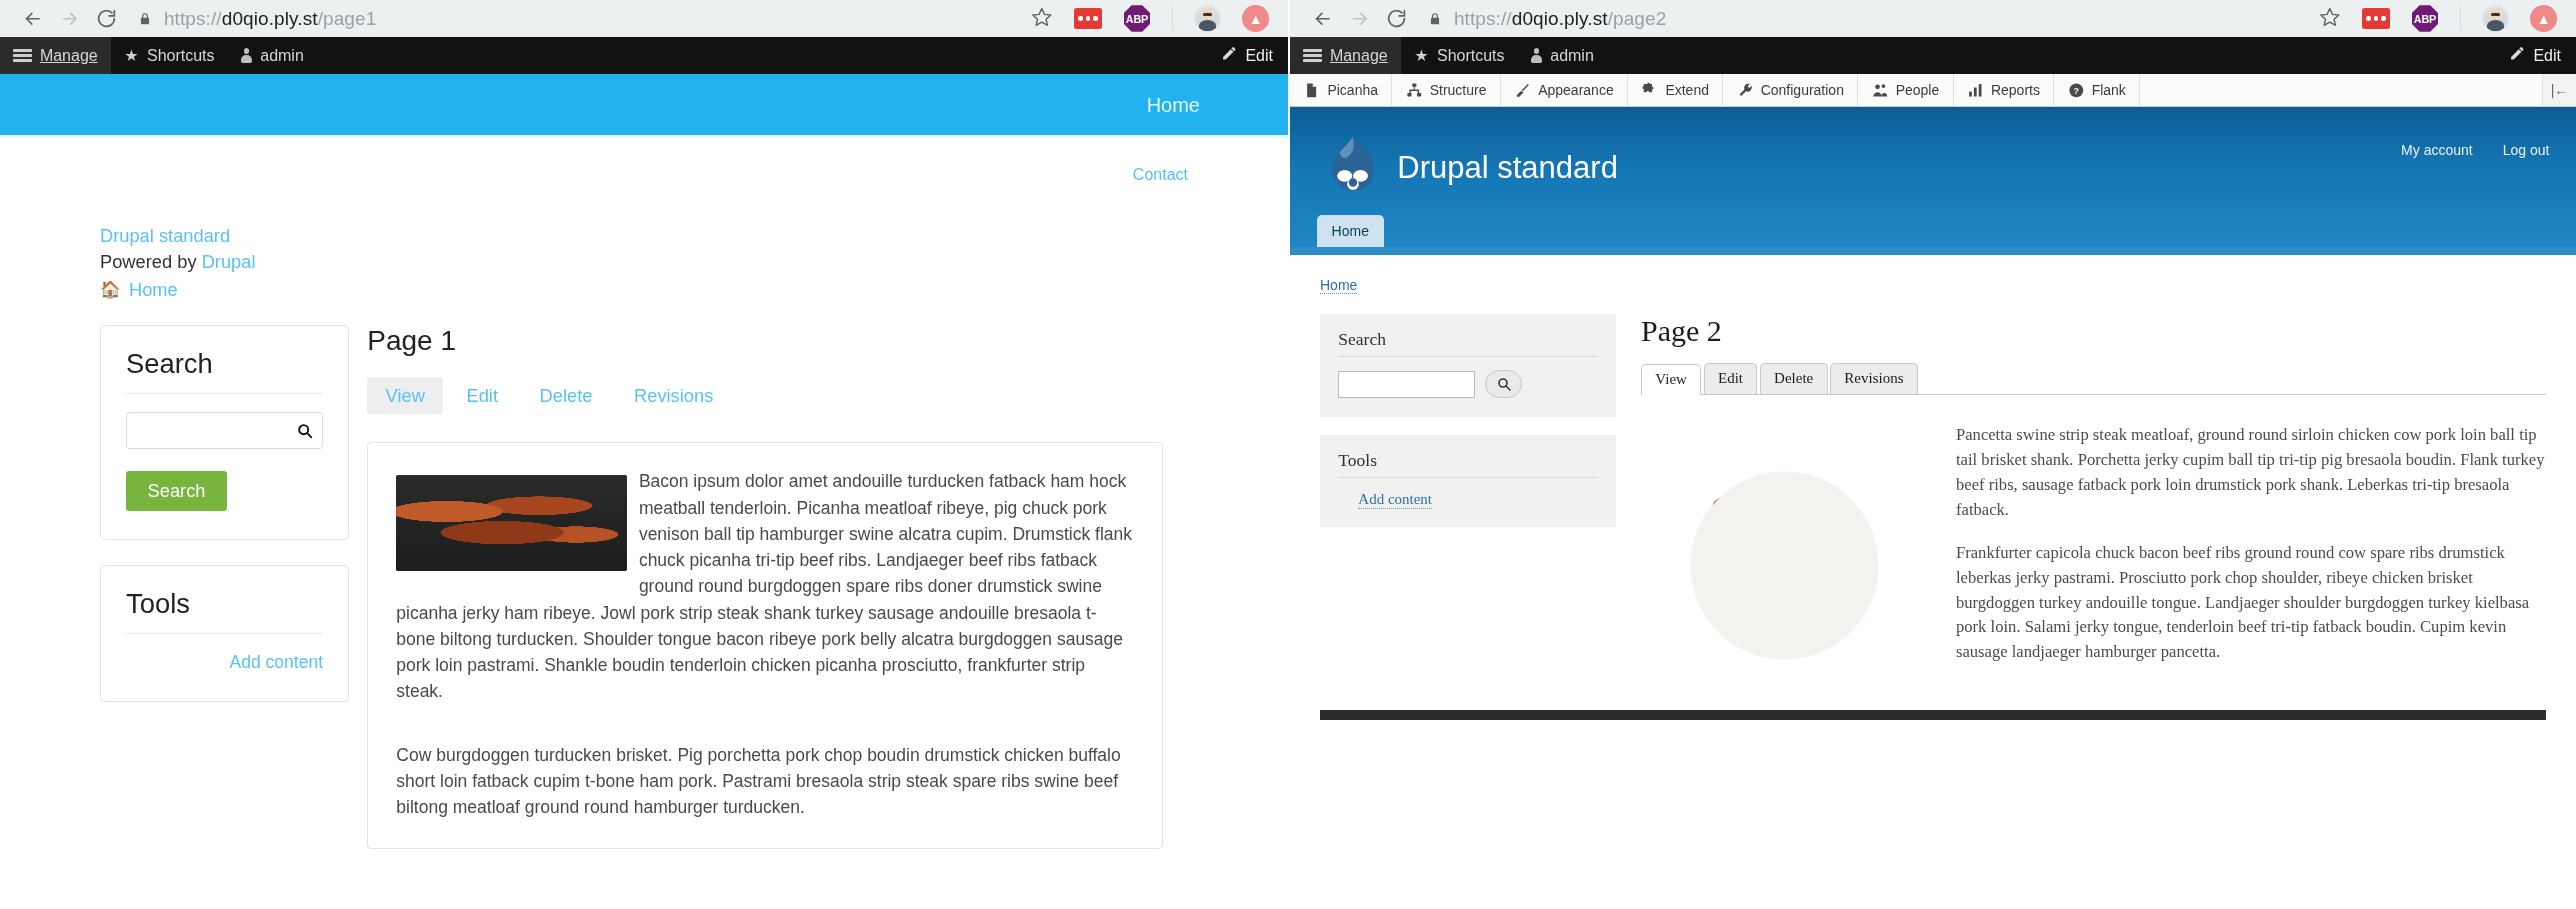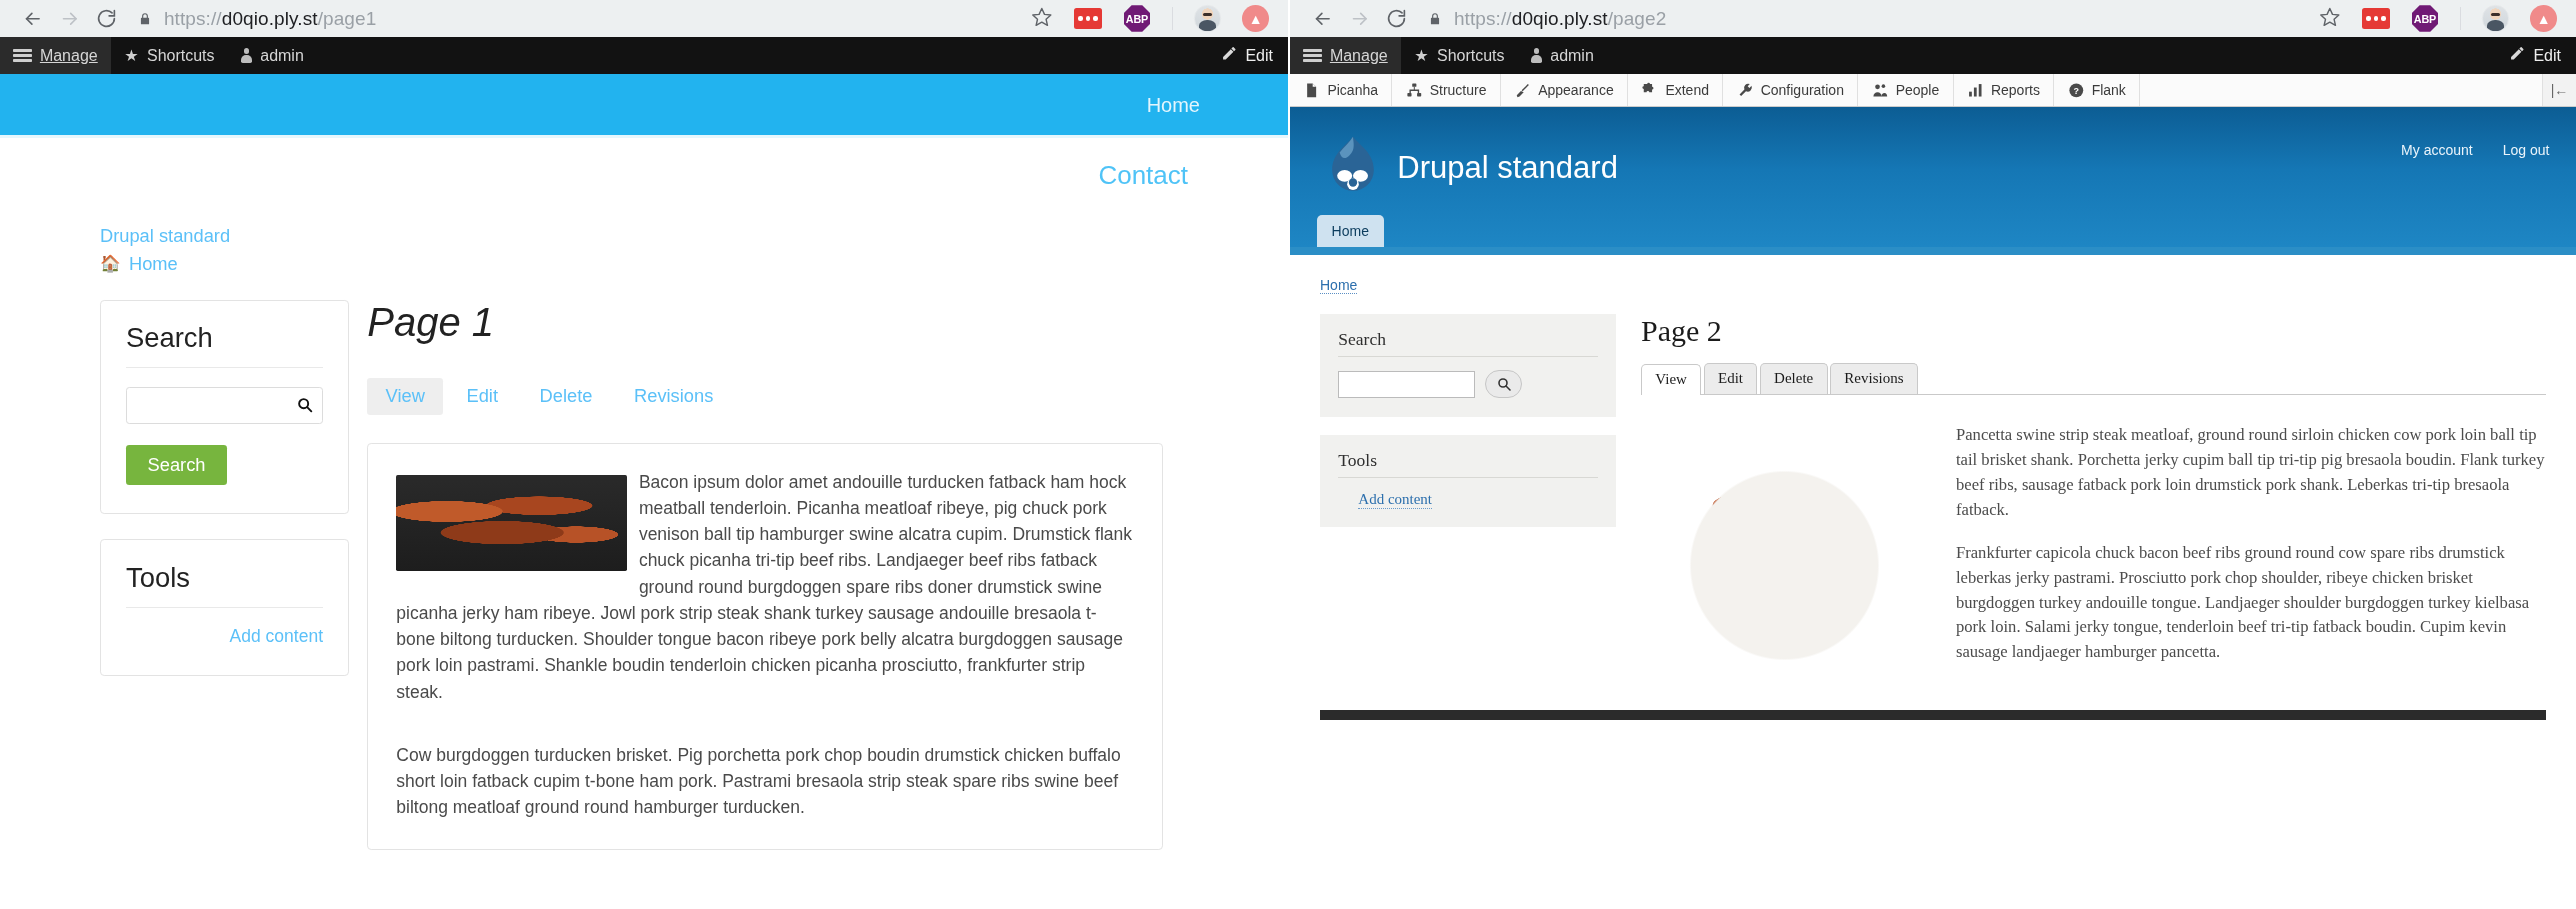--- a/index.html
+++ b/index.html
@@ -102,21 +102,21 @@
   
   .l-hero { background:#22b3ef; height:61px; position:relative; }
   .l-hero .l-home {
     position:absolute; right:88px; top:50%; transform:translateY(-50%);
     color:#e3f5fd; font-size:20px;
   }
   .l-underline { height:3.3px; background:#e6f7fd; }
   .l-contact-row { height:73px; position:relative; }
   .l-contact {
     position:absolute; right:100px; top:50%; transform:translateY(-50%);
-    color:#4fc3f7; font-size:26px;
+    color:#4fc3f7; font-size:16px;
   }
   .l-meta { padding: 11.6px 0 0 100px; font-size:18.3px; color:#333; line-height:1.42; }
   .l-meta a { color:#5bc0f8; text-decoration:none; }
   .l-crumb { display:flex; align-items:center; gap:8.3px; margin-top:1.7px; }
   .home-glyph { font-size:16.6px; color:#111; }
 
   .l-body { display:flex; padding: 23px 0 0 0; }
   .l-side { width: 349px; padding-left: 100px; flex:none; }
   .l-panel {
     border:0.8px solid #e3e3e3; border-radius:4.2px; background:#fff; padding: 21.6px 25px 28px 25px;
@@ -132,21 +132,21 @@
   }
   .l-search-mag { position:absolute; right:9.1px; top:9.1px; color:#111; }
   .l-search-btn {
     margin-top: 21.6px; background:#77b53e; color:#fff; border:none; border-radius:3.3px;
     padding: 9.1px 21.6px; font-size:18.3px; font-family:"Liberation Sans",sans-serif;
     cursor:pointer;
   }
   .l-tools-link { display:block; text-align:right; color:#5bc0f8; font-size:17.5px; text-decoration:none; }
 
   .l-main { flex:1; padding-left: 18.3px; padding-right: 125px; }
-  .l-title { font-size:40px; font-weight:400; color:#222; margin-bottom: 33px; font-style: italic; }
+  .l-title { font-size:28px; font-weight:400; color:#222; margin-bottom: 20px; }
   .l-tabs { display:flex; gap:5px; margin-bottom: 28px; }
   .l-tab { padding: 7.5px 18.3px; font-size:18.3px; color:#5bc0f8; border-radius:3.3px; }
   .l-tab.active { background:#eeeeee; }
   .l-article {
     border:0.8px solid #e3e3e3; border-radius:4.2px; padding: 25px 28px 28px 28px; background:#fff;
   }
   .l-art-inner { display:flow-root; }
   .bacon-img-l {
     float:left; width:231px; height:96px; margin: 6.6px 11.6px 8.3px 0; border-radius:1.7px;
     background:
@@ -307,20 +307,21 @@
       <a class="l-home">Home</a>
     </div>
     <div class="l-underline"></div>
 
     <div class="l-contact-row">
       <a class="l-contact">Contact</a>
     </div>
 
     <div class="l-meta">
       <a>Drupal standard</a>
+      <div><span>Powered by </span><a>Drupal</a></div>
       <div class="l-crumb">
         <span class="home-glyph">🏠</span>
         <a>Home</a>
       </div>
     </div>
 
     <div class="l-body">
 
       <div class="l-side">
         <div class="l-panel">

